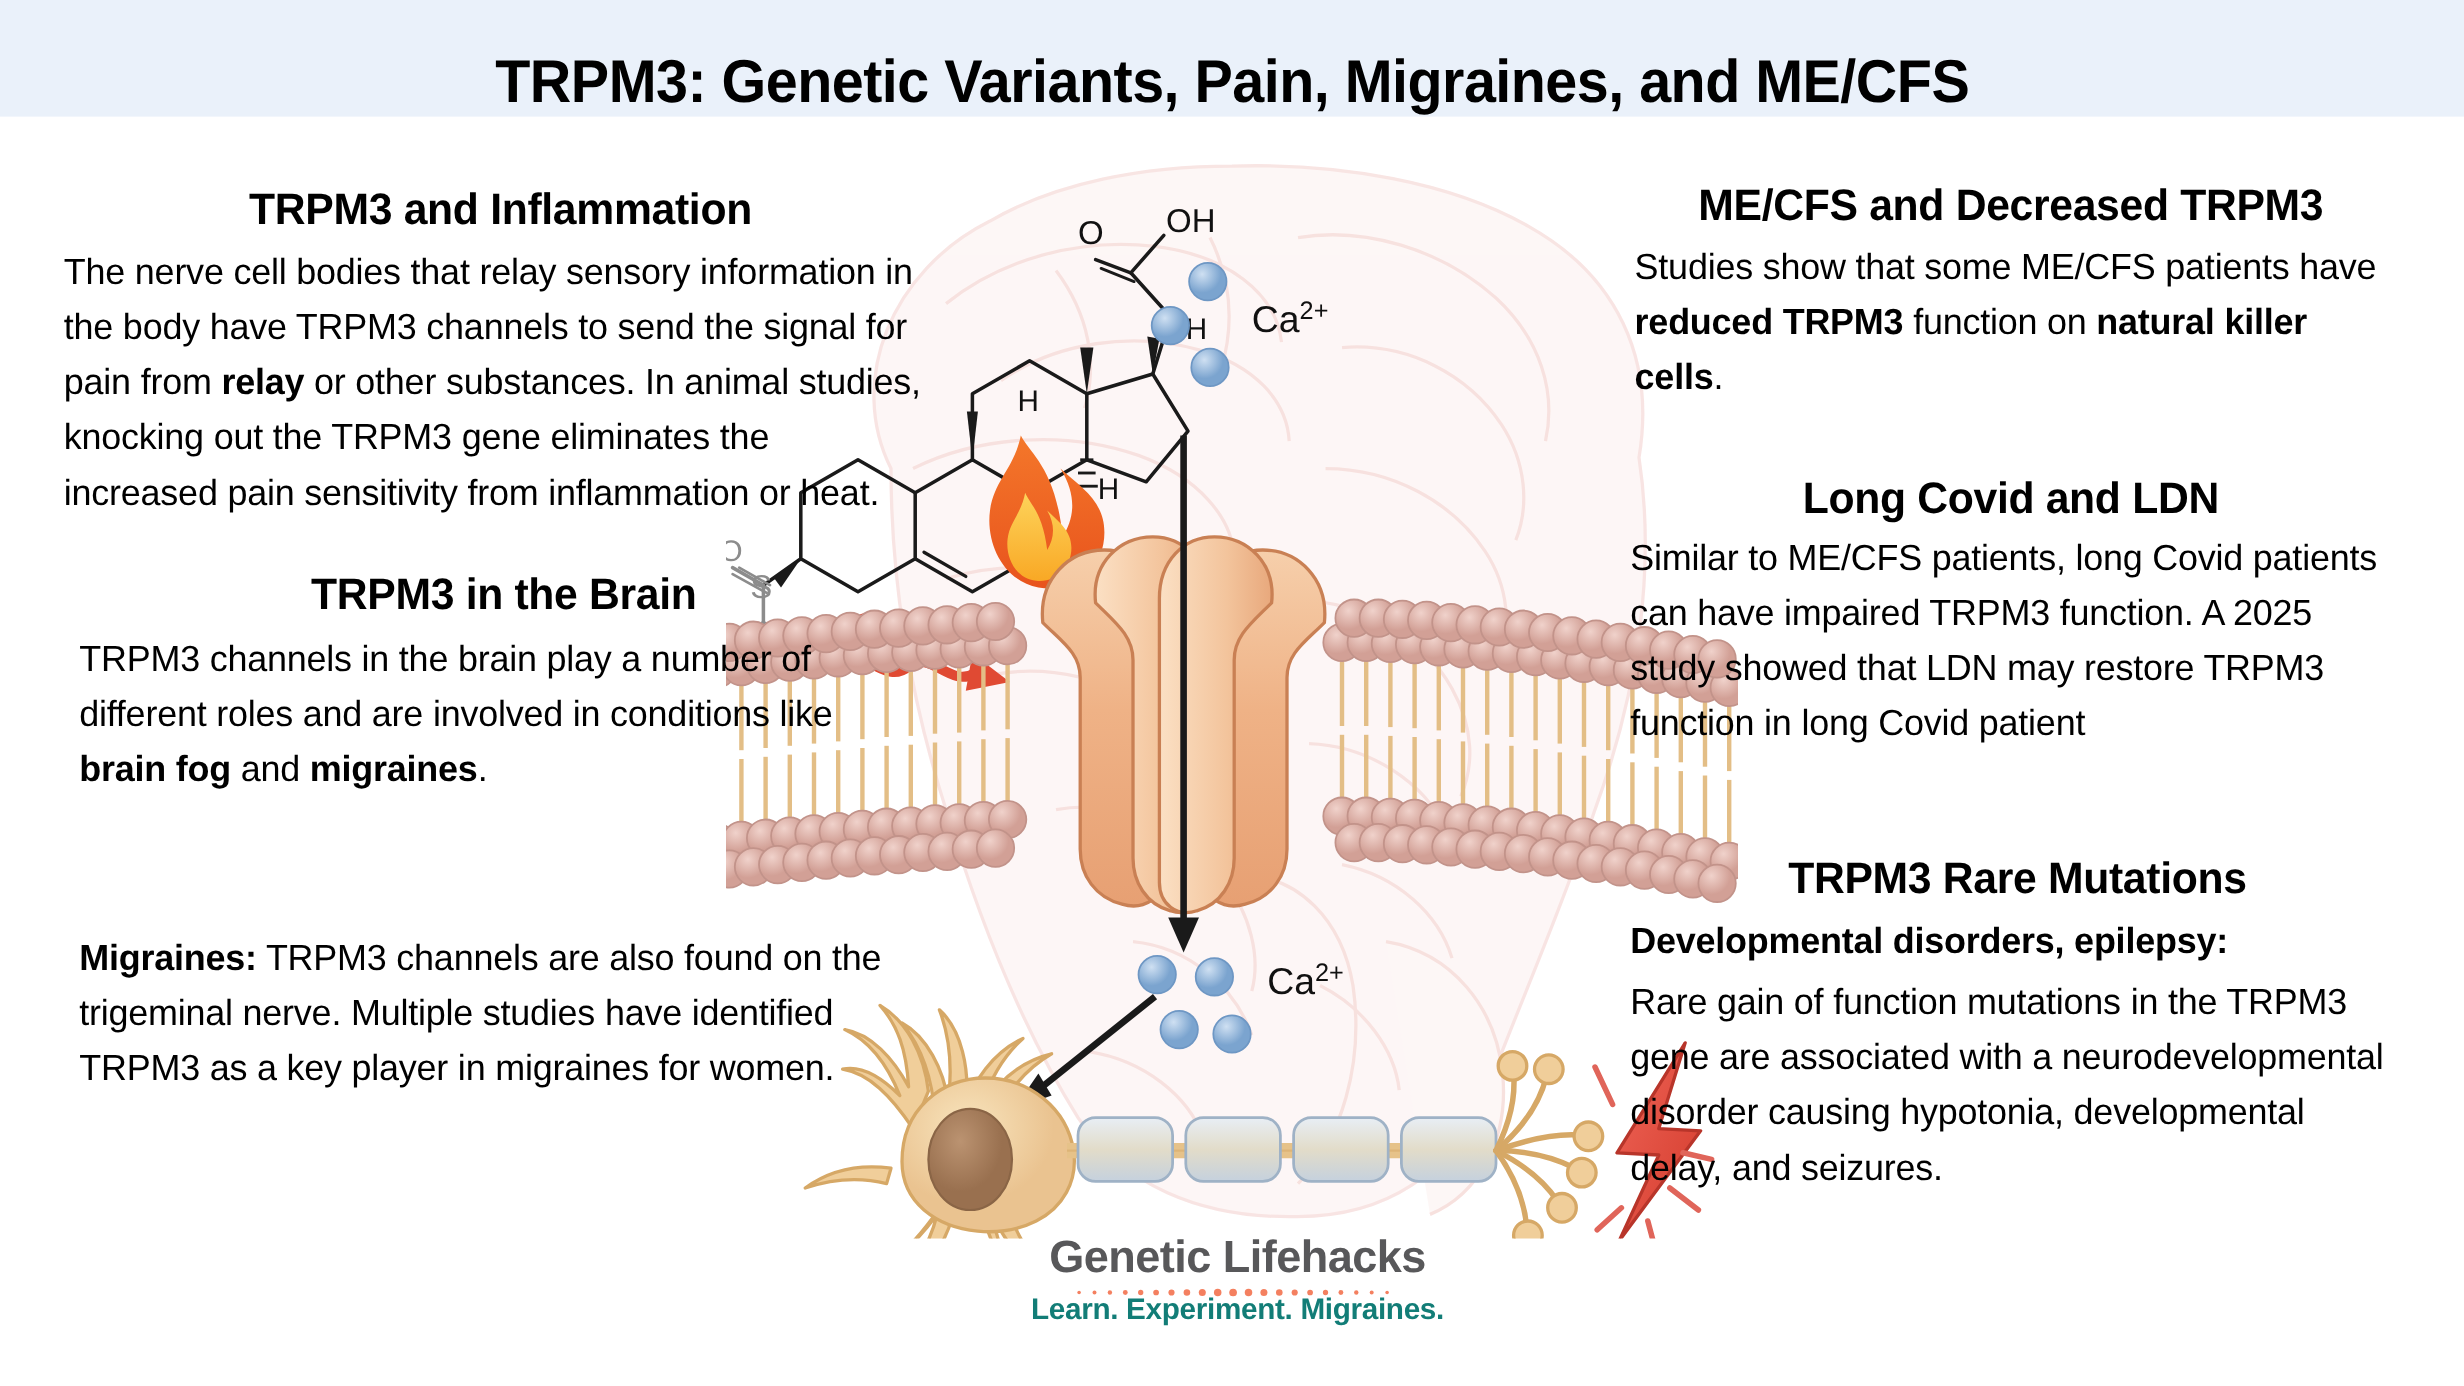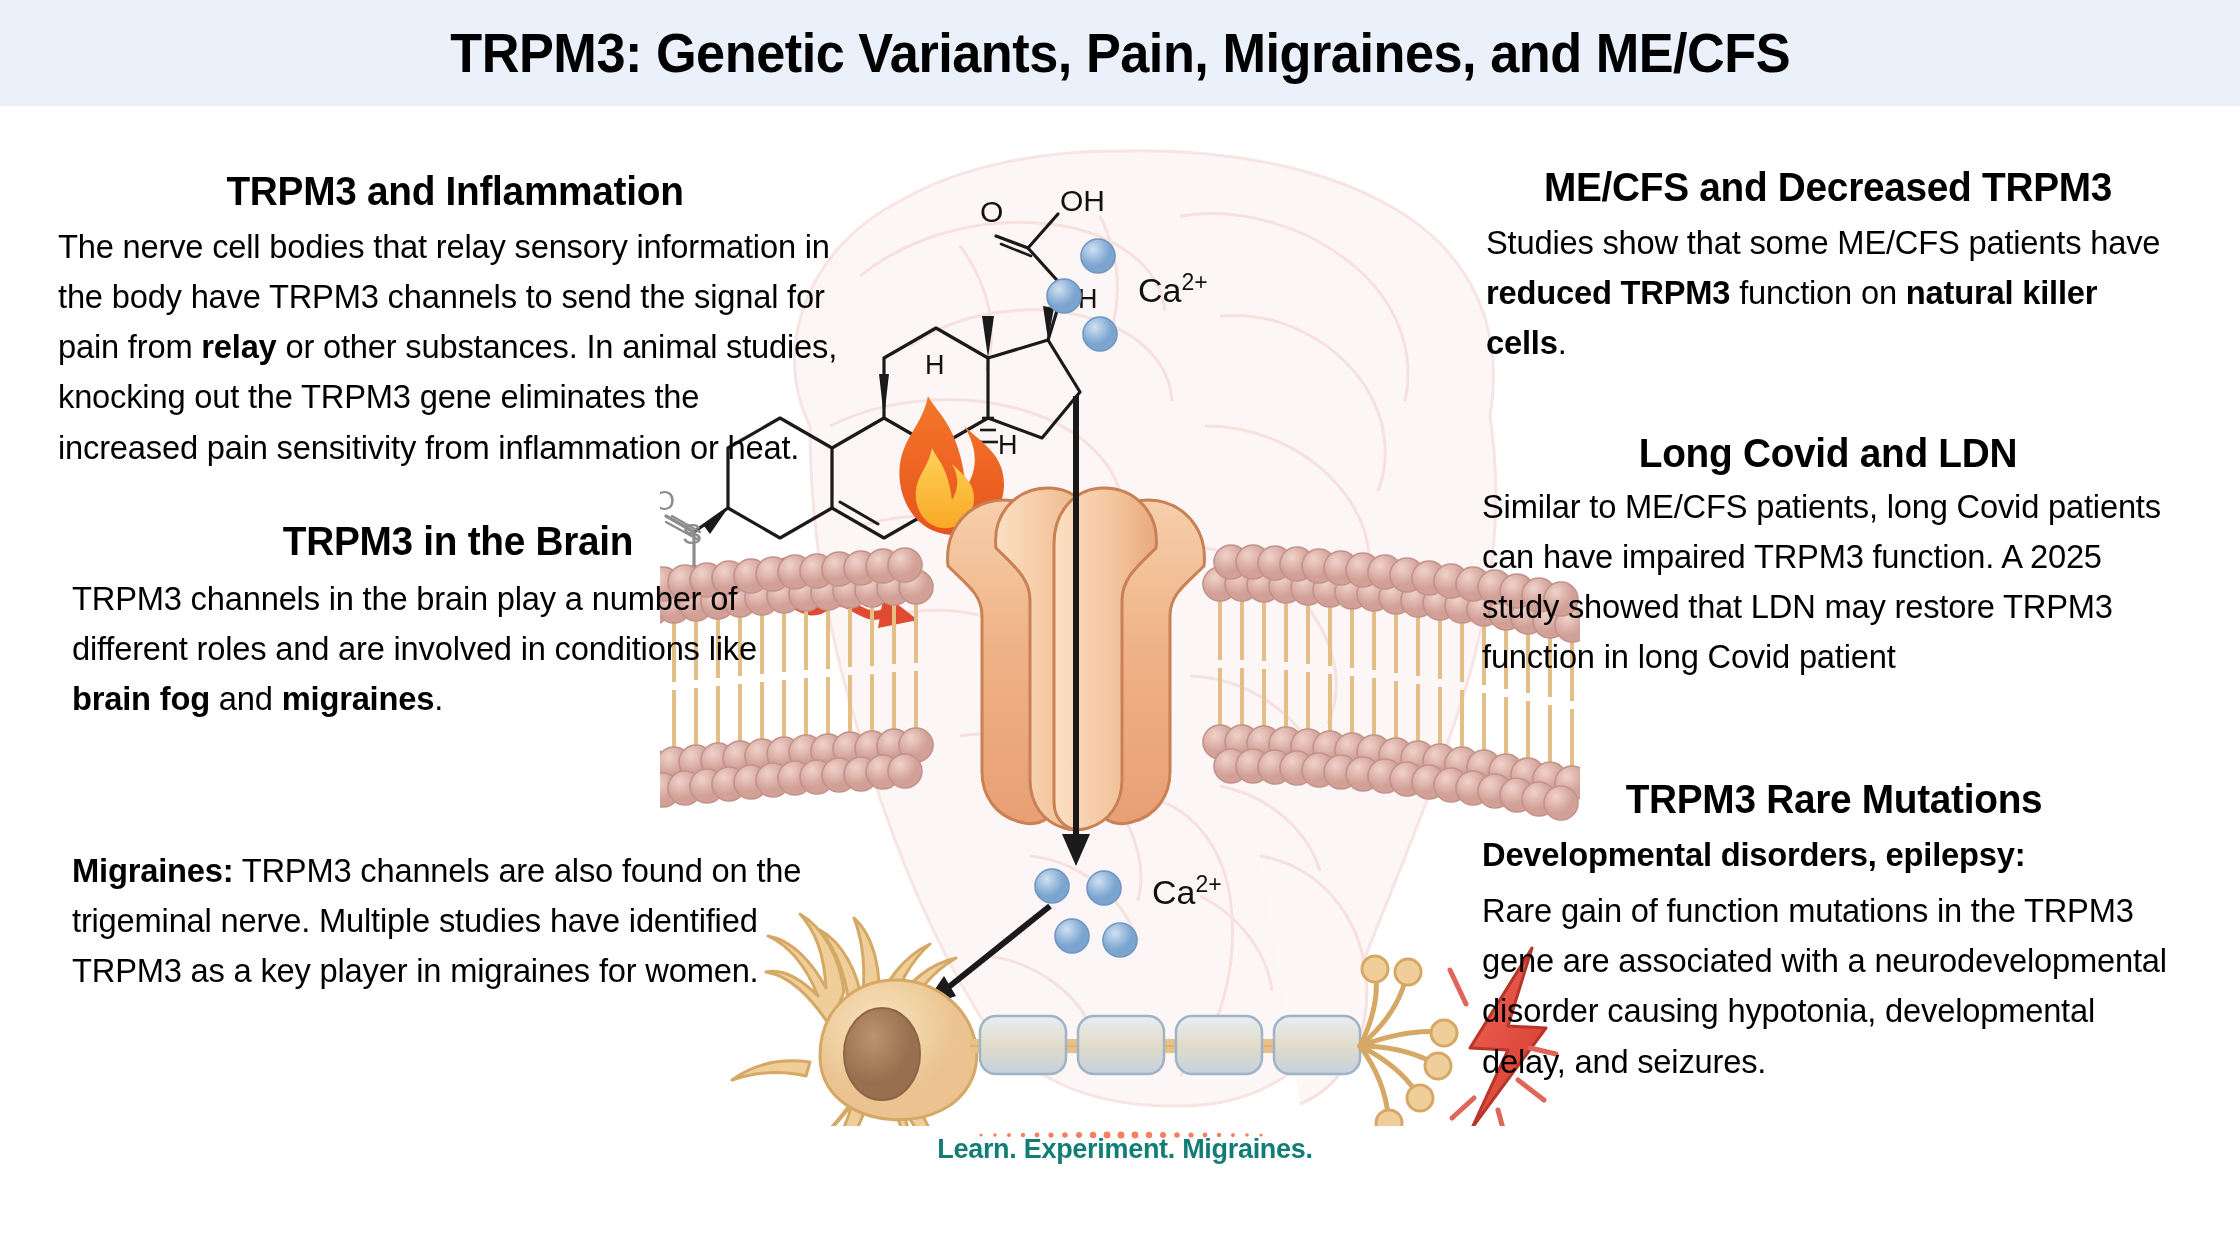--- a/index.html
+++ b/index.html
@@ -9,21 +9,21 @@
     font-family:"Liberation Sans", sans-serif;
     overflow:hidden;
     position:relative;
   }
   #page{position:relative;width:2240px;height:1260px;overflow:hidden;background:#fff;}
 
   
   .titlebar{
     position:absolute;left:0;top:0;width:2240px;height:106px;
     background:#eaf1fa;
-    display:flex;align-items:center;justify-content:center;
+    display:flex;align-items:flex-end;justify-content:center;
   }
   .titlebar .title{
     font-size:55px;font-weight:bold;color:#000;
     letter-spacing:-0.5px;
     font-family:"Liberation Sans", sans-serif;
     transform:scaleX(0.95);
     white-space:nowrap;
   }
 
   
@@ -579,20 +579,21 @@
     </div>
 
     <div class="sec" id="sec-rare">
       <h2>TRPM3 Rare Mutations</h2>
       <p class="lead">Developmental disorders, epilepsy:</p>
       <p>Rare  gain of function mutations in the TRPM3 gene are associated with a neurodevelopmental disorder causing hypotonia, developmental delay, and seizures.</p>
     </div>
   </div>
 
   <div class="logo">
+    <div class="brand">Genetic Lifehacks</div>
     <div class="dots">
       <svg width="300" height="9" viewBox="0 0 300 9" xmlns="http://www.w3.org/2000/svg">
         <g fill="#f48060">
           <circle cx="6" cy="5" r="1.6"></circle>
             <circle cx="20" cy="5" r="1.8"></circle>
             <circle cx="34" cy="5" r="2"></circle>
           <circle cx="48" cy="5" r="2.2"></circle>
             <circle cx="62" cy="5" r="2.4"></circle>
             <circle cx="76" cy="5" r="2.6"></circle>
           <circle cx="90" cy="5" r="2.8"></circle>

